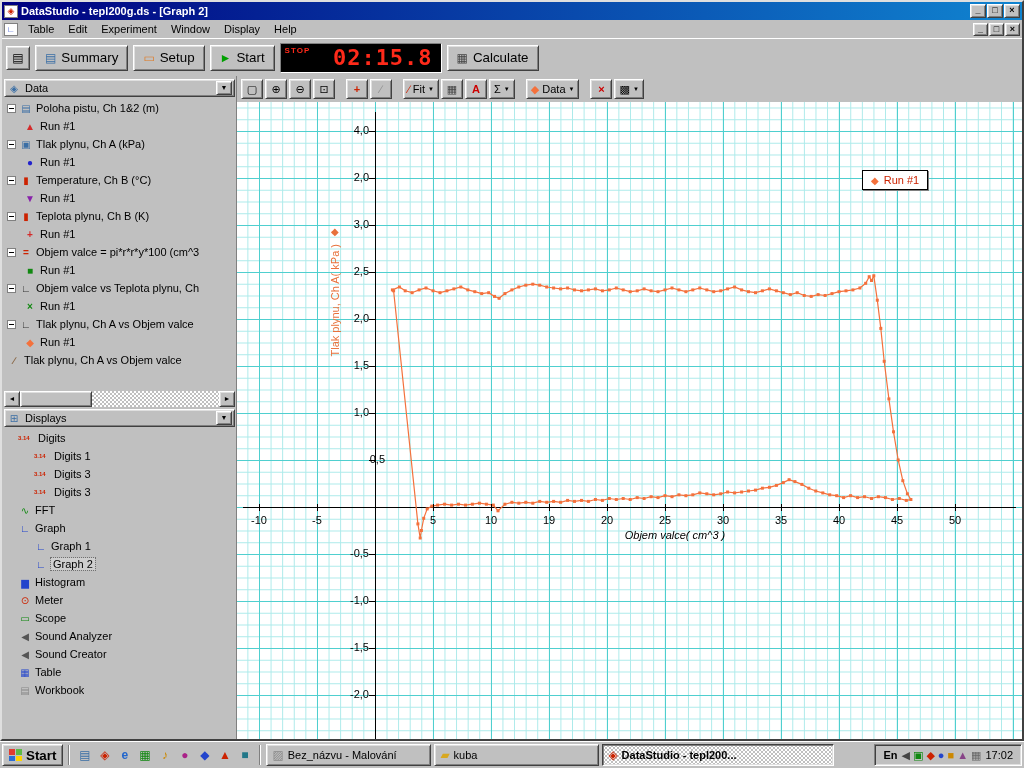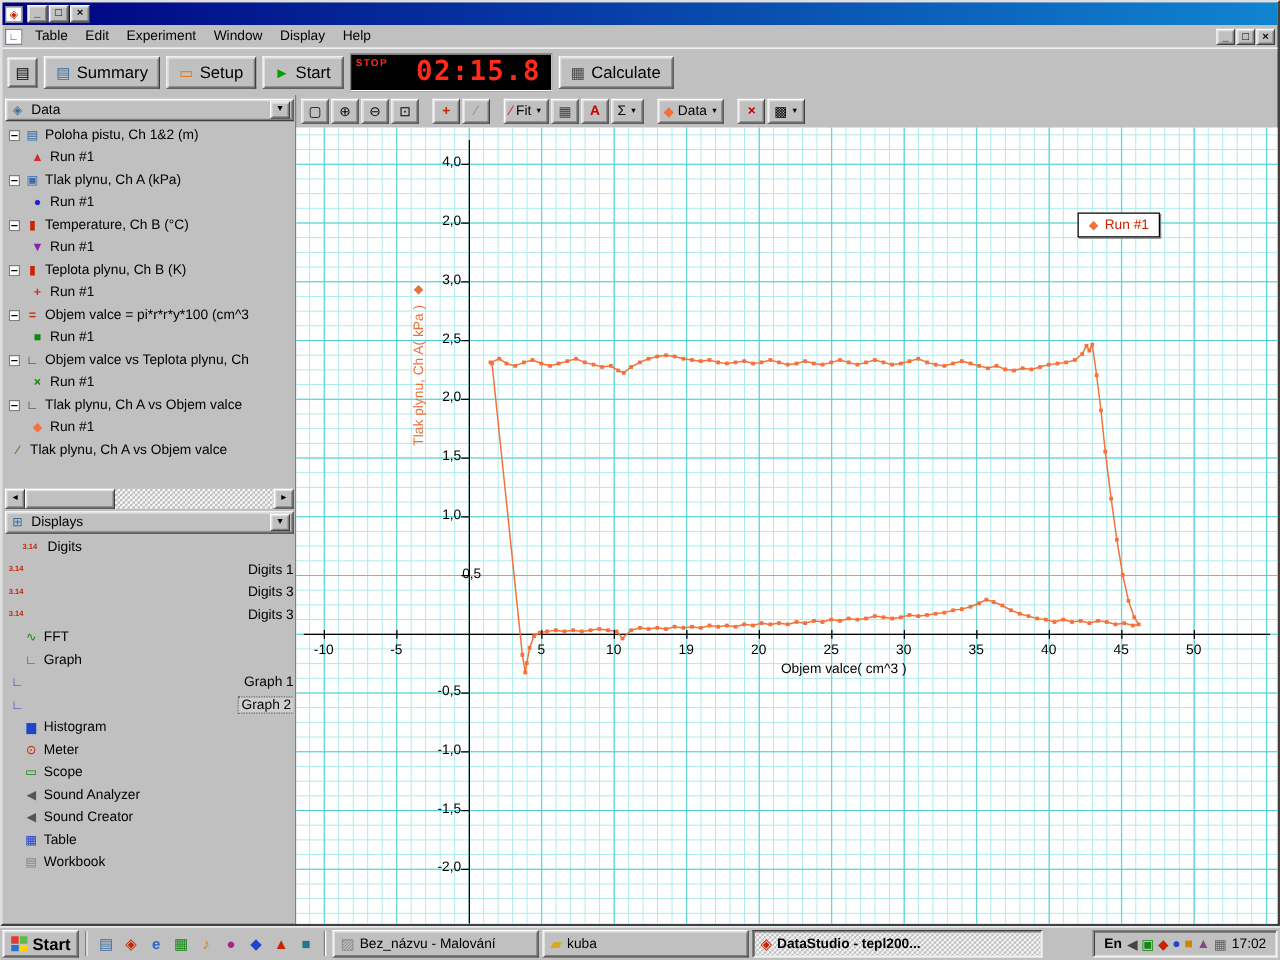--- a/index.html
+++ b/index.html
@@ -43,21 +43,21 @@
   .sidebar{width:234px;display:flex;flex-direction:column;padding:3px 1px 1px 2px;}
   .phead{height:18px;display:flex;align-items:center;gap:4px;padding:0 2px;flex:none;}
   .phead .hicon{font-size:10px;color:#3a6ea5;width:14px;text-align:center;}
   .phead .harrow{margin-left:auto;width:16px;height:14px;font-size:7px;line-height:12px;text-align:center;}
   .tree{overflow:hidden;padding-top:2px;}
   .tree-data{height:292px;}
   .tree-displays{flex:1;}
   .trow{height:18px;display:flex;align-items:center;gap:3px;white-space:nowrap;overflow:hidden;padding-left:3px;}
   .runrow{margin-left:16px;}
   .ind1{margin-left:11px;}
-  .ind2{justify-content:space-between;}
+  .ind2{margin-left:27px;}
   .expander{width:9px;height:9px;flex:none;background-color:#fff;border:1px solid #808080;
             background-image:linear-gradient(#000,#000);background-size:5px 1px;
             background-position:center;background-repeat:no-repeat;}
   .ticon{width:14px;flex:none;text-align:center;font-size:10px;}
   .texticon{width:17px;flex:none;font-size:6px;font-weight:bold;letter-spacing:0;}
   .tlabel{overflow:hidden;text-overflow:clip;}
   .sel{background:#cfcfcf;outline:1px dotted #707070;padding:0 2px;}
   .hscroll{height:16px;flex:none;display:flex;background-image:
      linear-gradient(45deg,#fff 25%,transparent 25%,transparent 75%,#fff 75%),
      linear-gradient(45deg,#fff 25%,transparent 25%,transparent 75%,#fff 75%);
@@ -76,21 +76,21 @@
      linear-gradient(to right,#aceaea 1px,transparent 1px),
      linear-gradient(to bottom,#aceaea 1px,transparent 1px);
      background-size:58px 100%,100% 47px,11.6px 100%,100% 11.75px;
      background-position:22px 0,0 29px,10.4px 0,0 5.5px;}
   .axis-v{position:absolute;left:138px;top:10px;height:627px;width:1px;background:#000;}
   .axis-h{position:absolute;left:6px;top:405px;right:6px;height:1px;background:#000;}
   .xtick{position:absolute;width:30px;text-align:center;}
   .ytick{position:absolute;width:38px;text-align:right;}
   .tickmark-v{position:absolute;top:402px;width:1px;height:7px;background:#000;}
   .tickmark-h{position:absolute;left:132px;width:7px;height:1px;background:#000;}
-  .xtitle{position:absolute;left:138px;top:427px;width:600px;text-align:center;}
+  .xtitle{position:absolute;left:138px;top:427px;width:600px;text-align:center;font-style:italic;}
   .ytitle{position:absolute;left:92px;top:142px;writing-mode:vertical-rl;transform:rotate(180deg);color:#e8713c;}
   .ymarker{position:absolute;left:94px;top:124px;color:#e8713c;font-size:10px;}
   .legend{position:absolute;left:625px;top:68px;background:#fff;border:1px solid #000;
           box-shadow:1px 1px 0 #808080;display:flex;align-items:center;gap:5px;padding:3px 8px;}
   .legend .lmark{color:#f4713c;font-size:10px;}
   .legend .ltext{color:#cc2200;}
   #plot-svg{position:absolute;left:0;top:0;pointer-events:none;}
   
   .taskbar{position:absolute;left:0;top:741px;width:1024px;height:27px;background:#c0c0c0;
            border-top:1px solid #fff;display:flex;align-items:center;gap:3px;padding:0 2px;}
@@ -109,20 +109,21 @@
   .trayicon{font-size:11px;}
   .lang{font-weight:bold;}
 </style>
 </head>
 <body>
 
 <div class="app">
 
   <div class="titlebar">
     <span class="appicon">◈</span>
+    <span class="titletext">DataStudio - tepl200g.ds - [Graph 2]</span>
     <span id="title-buttons" style="display:flex;">
         <span class="winbtn raised">_</span>
         <span class="winbtn raised">□</span>
         <span class="winbtn raised">×</span>
       </span>
   </div>
 
   <div class="menubar">
     <span class="mdiicon">∟</span>
     <span id="menu-items" style="display:flex;">

